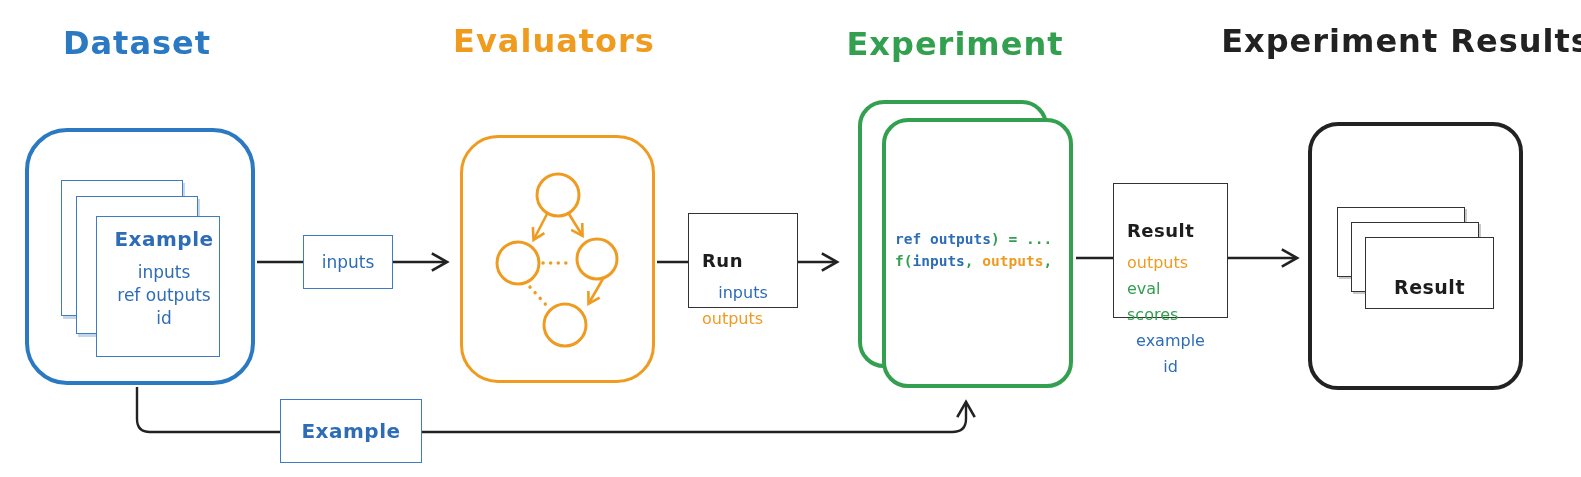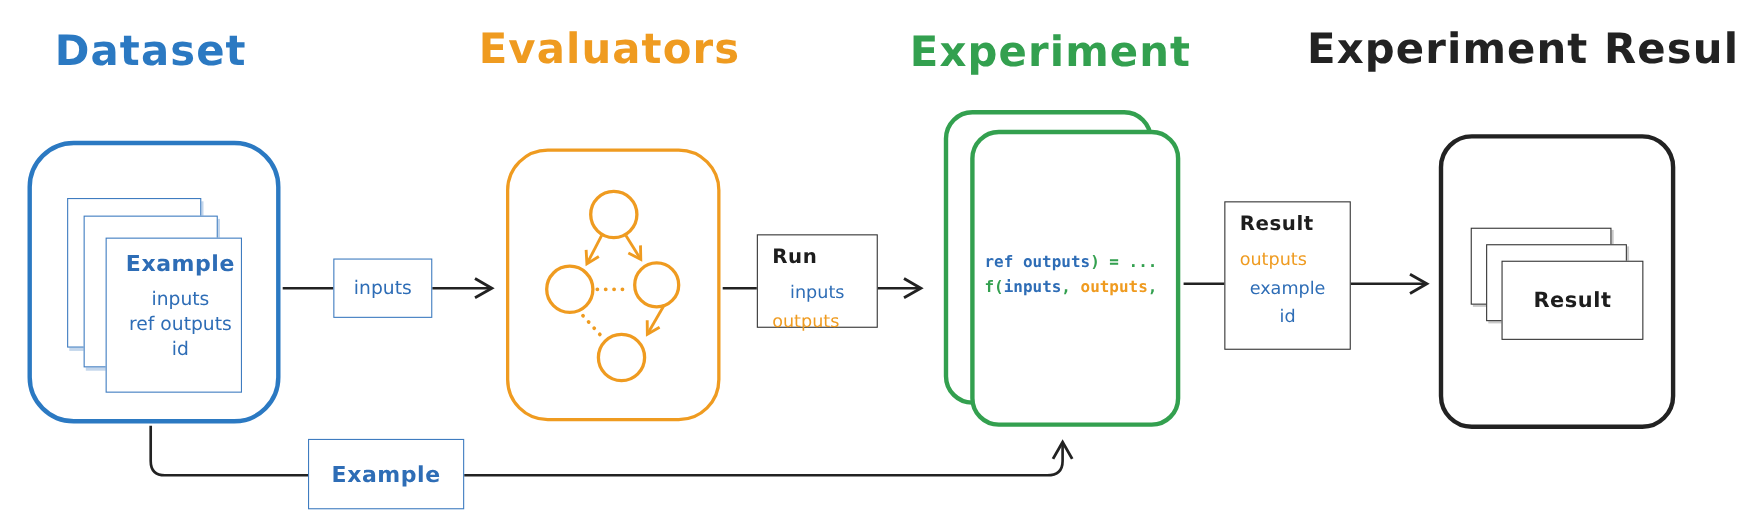--- a/index.html
+++ b/index.html
@@ -3,21 +3,21 @@
 <meta charset="utf-8">
 <style>
   html,body{margin:0;padding:0;background:#fff;}
   .canvas{
     position:relative;width:1581px;height:477px;background:#ffffff;
     font-family:"DejaVu Sans",sans-serif;overflow:hidden;
   }
   svg.wires{position:absolute;left:0;top:0;z-index:0;}
   .heading{
     position:absolute;transform:translateX(-50%);
-    font-size:38px;font-weight:600;letter-spacing:1px;white-space:nowrap;
+    font-size:32px;font-weight:600;letter-spacing:1px;white-space:nowrap;
   }
   .h-blue{color:var(--blue,#2b79c2);}
   .h-orange{color:var(--orange,#ef9b20);}
   .h-green{color:var(--green,#33a04f);}
   .h-black{color:var(--black,#222);}
 
   .bigbox{position:absolute;background:#fff;border-radius:42px;z-index:1;box-sizing:border-box;}
   .bb-blue{border:4px solid var(--blue,#2b79c2);}
   .bb-orange{border:3.5px solid var(--orange,#ef9b20);border-radius:38px;}
   .bb-green{border:4px solid var(--green,#33a04f);border-radius:26px;}
@@ -25,21 +25,21 @@
 
   .card{position:absolute;background:#fff;box-sizing:border-box;}
   .card-blue{border:1.5px solid #3f7cc0;box-shadow:2px 3px 0 #c3d6ec;}
   .card-black{border:1.5px solid #333;box-shadow:2px 2px 0 #c9c9c9;}
 
   .hand{font-weight:600;letter-spacing:.5px;}
   .list{font-size:17px;line-height:23px;}
   .c-blue{color:var(--blue_text,#2e6db6);text-align:center;}
   .c-orange{color:var(--orange,#ef9b20);}
   .c-green{color:var(--green,#33a04f);}
-  .c-black{color:#1d1d1d;}
+  .c-black{color:#1d1d1d;margin-top:27px;}
 
   .labelbox{
     position:absolute;background:#fff;box-sizing:border-box;z-index:1;
     display:flex;align-items:center;justify-content:center;
   }
   .lb-blue{border:1.5px solid #3f7cc0;}
 
   .fieldbox{
     position:absolute;background:#fff;box-sizing:border-box;z-index:1;
     padding:9px 13px;border:1.5px solid #333;
@@ -101,36 +101,37 @@
       <div class="list c-blue">id</div>
     </div>
   </div>
 
   <div class="labelbox lb-blue" style="left:303px;top:235px;width:90px;height:54px;">
     <span class="c-blue" style="font-size:17px;">inputs</span>
   </div>
 
   <div class="bigbox bb-orange" style="left:460px;top:135px;width:195px;height:248px;background:transparent;z-index:0;"></div>
 
-  <div class="fieldbox" style="left:688px;top:213px;width:110px;height:85px;">
+  <div class="fieldbox" style="left:688px;top:213px;width:110px;height:95px;">
     <div class="title hand c-black">Run</div>
     <div class="row c-blue">inputs</div>
     <div class="row c-orange">outputs</div>
   </div>
 
   <div class="bigbox bb-green" style="left:858px;top:100px;width:190px;height:268px;"></div>
   <div class="bigbox bb-green" style="left:882px;top:118px;width:191px;height:270px;"></div>
   <div class="code" style="left:895px;top:228px;">
     <div><span class="c-blue">ref outputs</span><span class="c-green">) = ...</span></div>
     <div><span class="c-green">f(</span><span class="c-blue">inputs</span><span class="c-green">, </span><span class="c-orange">outputs</span><span class="c-green">,</span></div>
   </div>
 
   <div class="fieldbox" style="left:1113px;top:183px;width:115px;height:135px;">
     <div class="title hand c-black">Result</div>
     <div class="row c-orange">outputs</div>
+    <div class="row c-green">eval scores</div>
     <div class="row c-blue">example id</div>
   </div>
 
   <div class="bigbox bb-black" style="left:1308px;top:122px;width:215px;height:268px;">
     <div class="card card-black" style="left:25px;top:81px;width:128px;height:70px;"></div>
     <div class="card card-black" style="left:39px;top:96px;width:128px;height:70px;"></div>
     <div class="card card-black" style="left:53px;top:111px;width:129px;height:72px;box-shadow:none;display:flex;align-items:center;justify-content:center;">
       <span class="hand c-black" style="font-size:19px;">Result</span>
     </div>
   </div>

